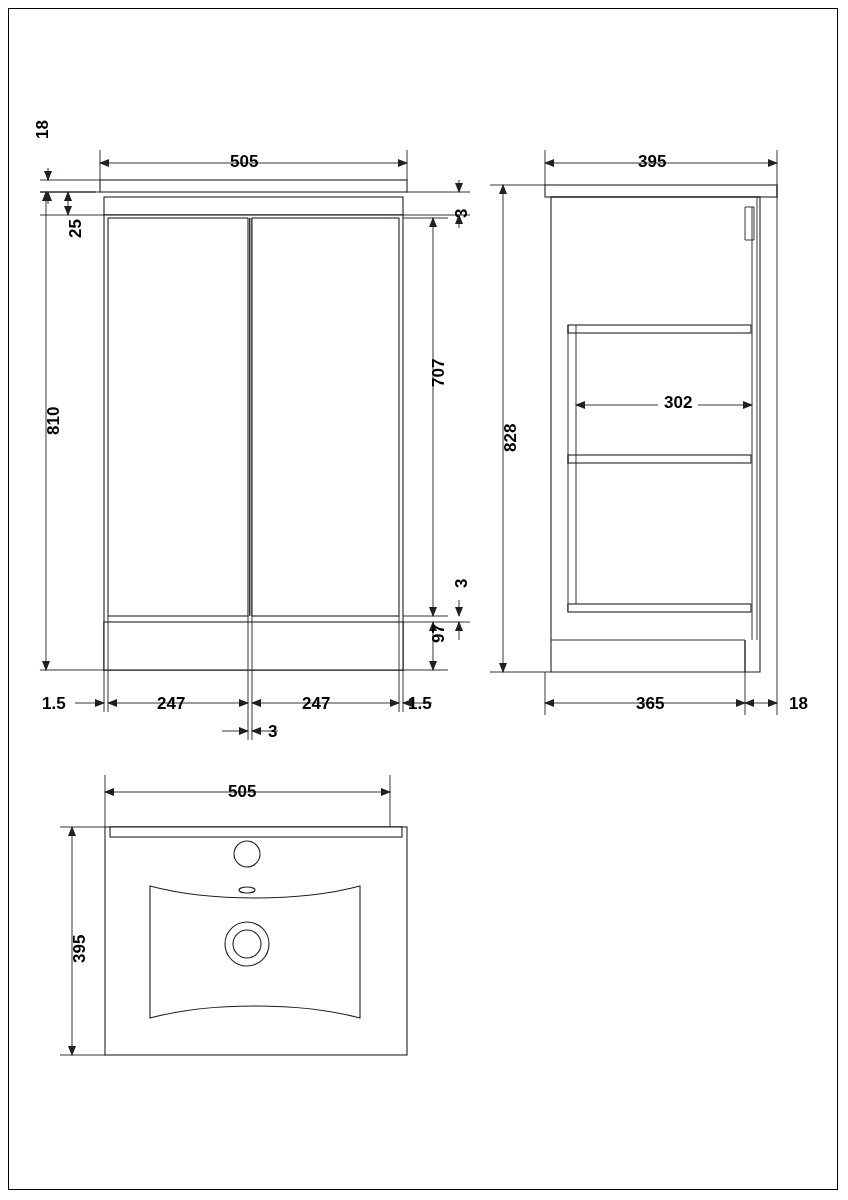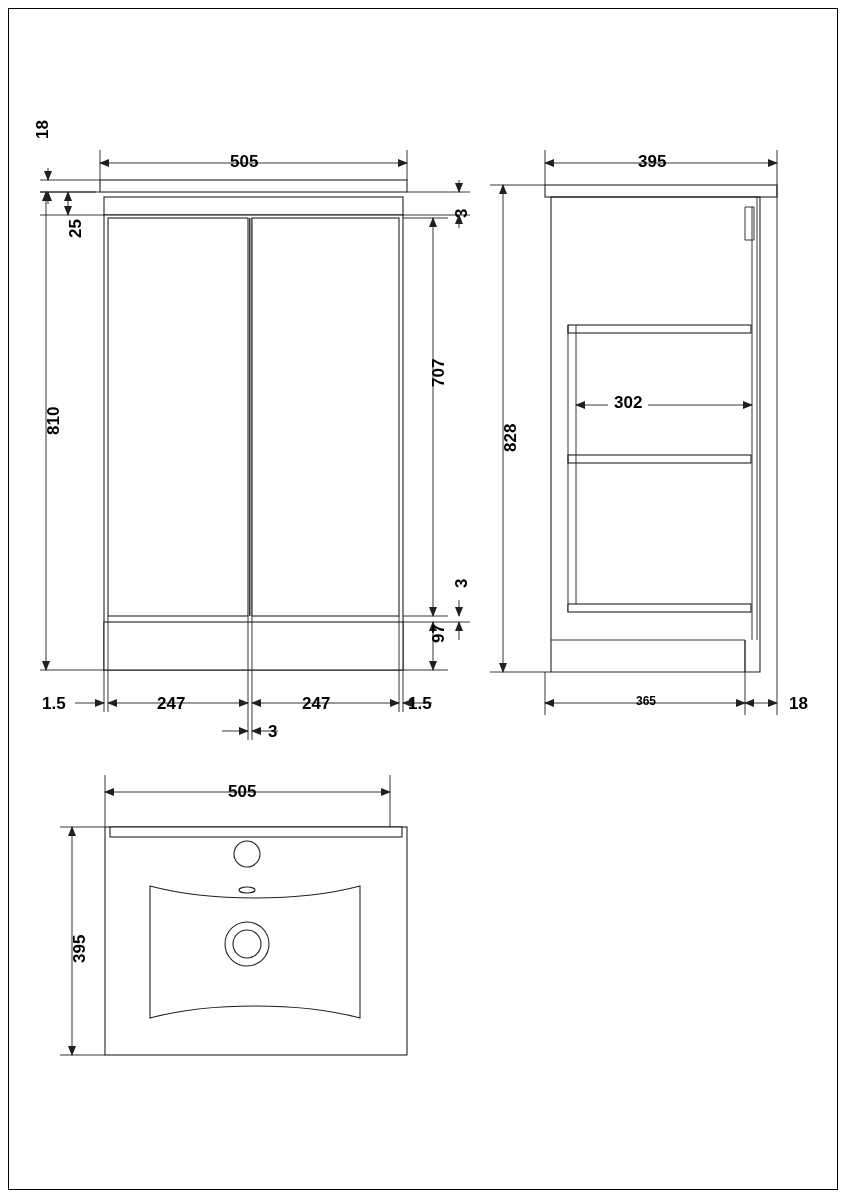--- a/index.html
+++ b/index.html
@@ -185,19 +185,19 @@
   <div style="position:absolute;left:429px;top:643px;transform:rotate(-90deg);transform-origin:left top;font-weight:bold;font-size:17px;">97</div>
 
   <div style="position:absolute;left:42px;top:694px;font-weight:bold;font-size:17px;">1.5</div>
   <div style="position:absolute;left:157px;top:694px;font-weight:bold;font-size:17px;">247</div>
   <div style="position:absolute;left:302px;top:694px;font-weight:bold;font-size:17px;">247</div>
   <div style="position:absolute;left:408px;top:694px;font-weight:bold;font-size:17px;">1.5</div>
   <div style="position:absolute;left:268px;top:722px;font-weight:bold;font-size:17px;">3</div>
 
   <div style="position:absolute;left:638px;top:152px;font-weight:bold;font-size:17px;">395</div>
   <div style="position:absolute;left:501px;top:452px;transform:rotate(-90deg);transform-origin:left top;font-weight:bold;font-size:17px;">828</div>
-  <div style="position:absolute;left:608px;top:393px;font-weight:bold;font-size:17px;background:#fff;padding:0 6px;">302</div>
-  <div style="position:absolute;left:636px;top:694px;font-weight:bold;font-size:12px;">365</div>
+  <div style="position:absolute;left:658px;top:393px;font-weight:bold;font-size:17px;background:#fff;padding:0 6px;">302</div>
+  <div style="position:absolute;left:636px;top:694px;font-weight:bold;font-size:17px;">365</div>
   <div style="position:absolute;left:789px;top:694px;font-weight:bold;font-size:17px;">18</div>
 
   <div style="position:absolute;left:228px;top:782px;font-weight:bold;font-size:17px;">505</div>
   <div style="position:absolute;left:70px;top:963px;transform:rotate(-90deg);transform-origin:left top;font-weight:bold;font-size:17px;">395</div>
 </div>
 
 </body></html>

